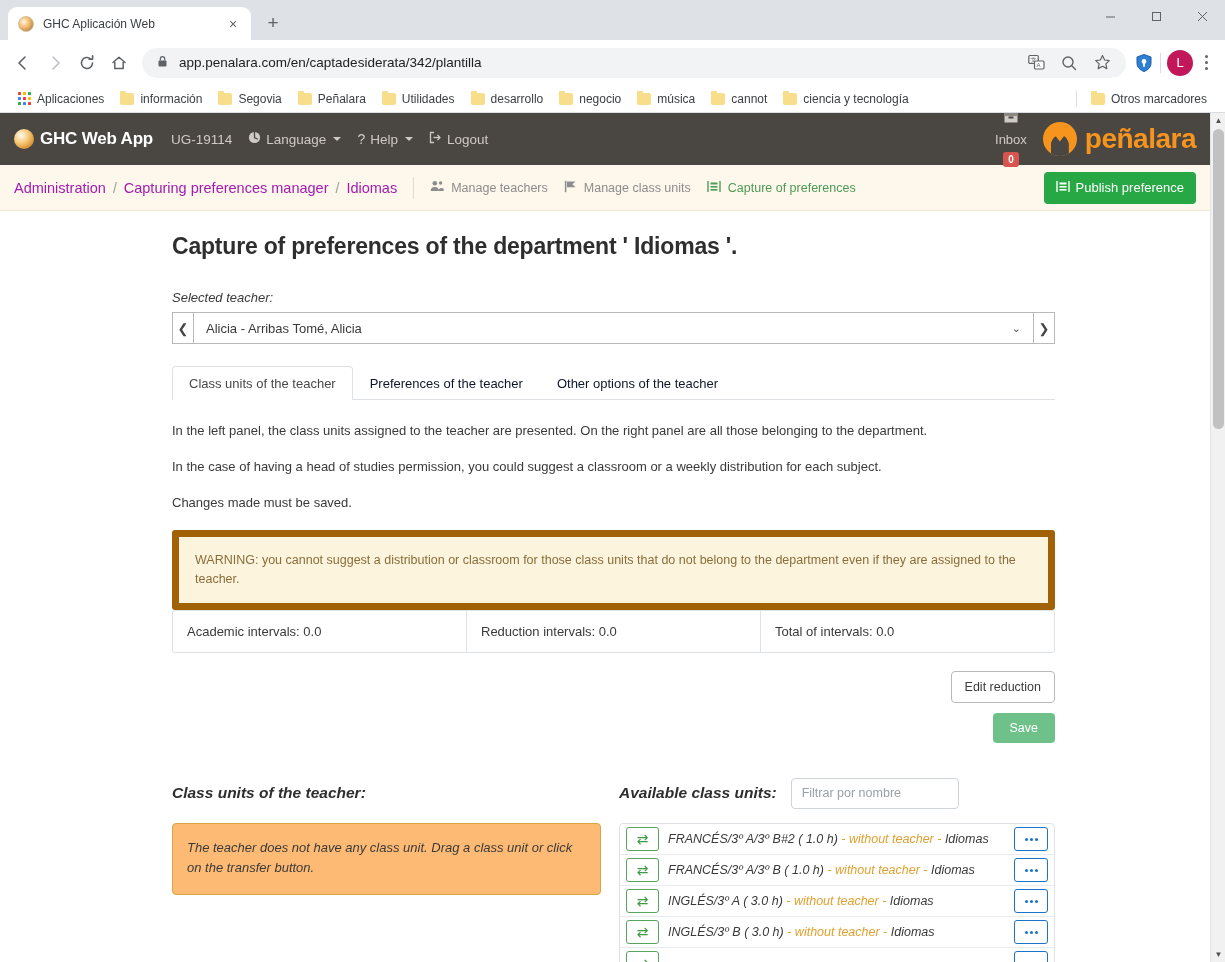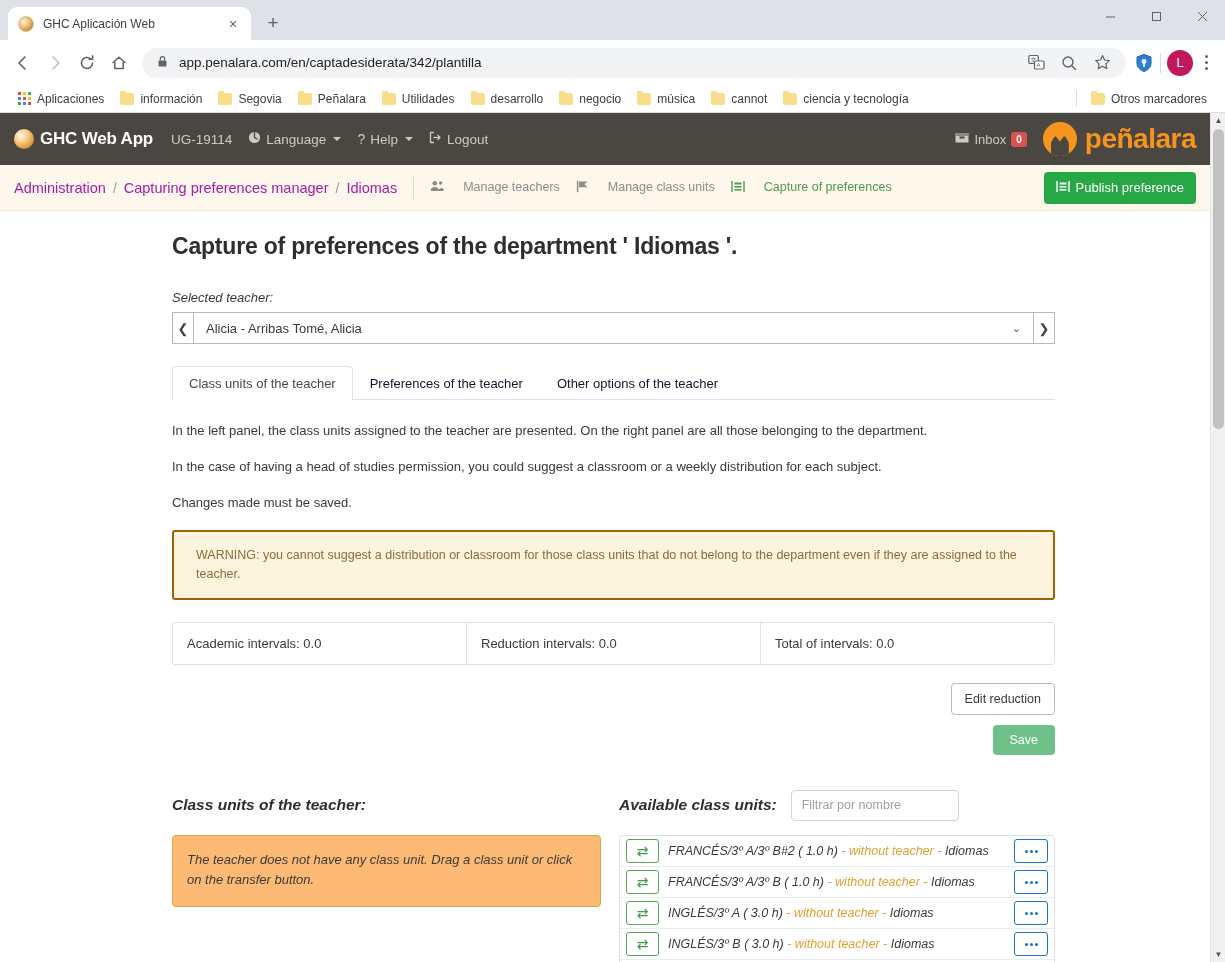--- a/index.html
+++ b/index.html
@@ -131,38 +131,38 @@
   }
   .brand-text { color:#fff; font-size:17px; font-weight:700; letter-spacing:-0.2px; }
   .nav-ug { color: #cfcac4; font-size: 13.5px; margin-right: 16px; }
   .nav-link {
     color: #cfcac4; font-size: 13.5px; display:flex; align-items:center; gap:5px;
     margin-right: 16px; cursor:pointer; white-space:nowrap;
   }
   .caret { width:0;height:0;border-left:4px solid transparent;border-right:4px solid transparent;
            border-top:4px solid #cfcac4; display:inline-block; margin-left:2px;}
   .nav-right { margin-left:auto; display:flex; align-items:center; gap:16px; }
-  .inbox { color:#cfcac4; font-size:13px; display:flex; align-items:center; gap:5px; cursor:pointer;}
+  .inbox { color:#cfcac4; font-size:13px; display:flex; align-items:center; gap:5px; cursor:pointer;flex-direction:column;}
   .inbox-badge { background:#d9534f; color:#fff; font-size:10px; font-weight:bold;
                  padding:1px 5px; border-radius:3px; line-height:13px; }
   .penalara { display:flex; align-items:center; gap:8px; }
   .pen-logo { width:34px; height:34px; border-radius:50%; background:#f7941e; position:relative; overflow:hidden;}
   .pen-logo:after{ content:""; position:absolute; left:8px; top:13px; width:18px; height:22px;
      background:#4a4642; border-radius:9px 9px 2px 2px; clip-path: polygon(0 35%,22% 0,50% 30%,78% 0,100% 35%,100% 100%,0 100%); }
   .pen-text { color:#f7941e; font-size:28px; font-weight:700; letter-spacing:-0.5px; }
 
   
   .crumbbar {
     height: 46px; background: #fdf7ec; display:flex; align-items:center;
     padding: 0 14px; gap: 0; border-bottom:1px solid #f2ead9;
   }
   .crumb { color: #a21caf; font-size: 14.5px; cursor:pointer; white-space:nowrap; }
   .crumb-sep { color:#9aa09a; font-size:14px; margin: 0 7px; }
   .crumb-vsep { width:1px; height:22px; background:#e3dbc9; margin:0 16px; }
-  .tool-link { font-size:12.5px; display:flex; gap:19px; margin-right:16px;
+  .tool-link { font-size:12.5px; display:flex; align-items:center; gap:7px; margin-right:16px;
                cursor:pointer; white-space:nowrap; }
   .tool-link.muted { color:#8d8d8d; }
   .tool-link.active { color:#4e9a56; }
   .btn-publish {
     margin-left:auto; background:#28a745; color:#fff; font-size:13px; border:none;
     border-radius:4px; padding:8px 12px; display:flex; align-items:center; gap:6px;
     cursor:pointer; white-space:nowrap; font-family:"Liberation Sans", sans-serif;
   }
 
   
@@ -192,22 +192,22 @@
     border:1px solid transparent; border-bottom:none; margin-bottom:-1px;
   }
   .tabitem.active {
     color:#494949; background:#fff; border-color:#dee2e6 #dee2e6 #fff;
     border-radius:4px 4px 0 0;
   }
 
   p.desc { font-size: 13px; color:#3a3a3a; margin: 0 0 17px 0; line-height:1.45; }
 
   .alert-warning {
-    background: #fcf4dc; color: #8a6d3b; border:2px solid #a16207; border-radius:3px;
-    padding: 14px 22px; font-size: 12.5px; line-height: 1.55; margin-bottom: 22px;
+    background: #fcf4dc; color: #8a6d3b; border:7px solid #a16207; border-radius:3px;
+    padding: 14px 16px; font-size: 12.5px; line-height: 1.55; 
   }
 
   .intervals {
     display:flex; border:1px solid #dee2e6; border-radius:3px; margin-bottom: 18px;
   }
   .interval-cell {
     flex:1 1 0; padding: 13px 14px; font-size:13px; color:#3a3a3a;
     border-right:1px solid #dee2e6;
   }
   .interval-cell:last-child { border-right:none; }

